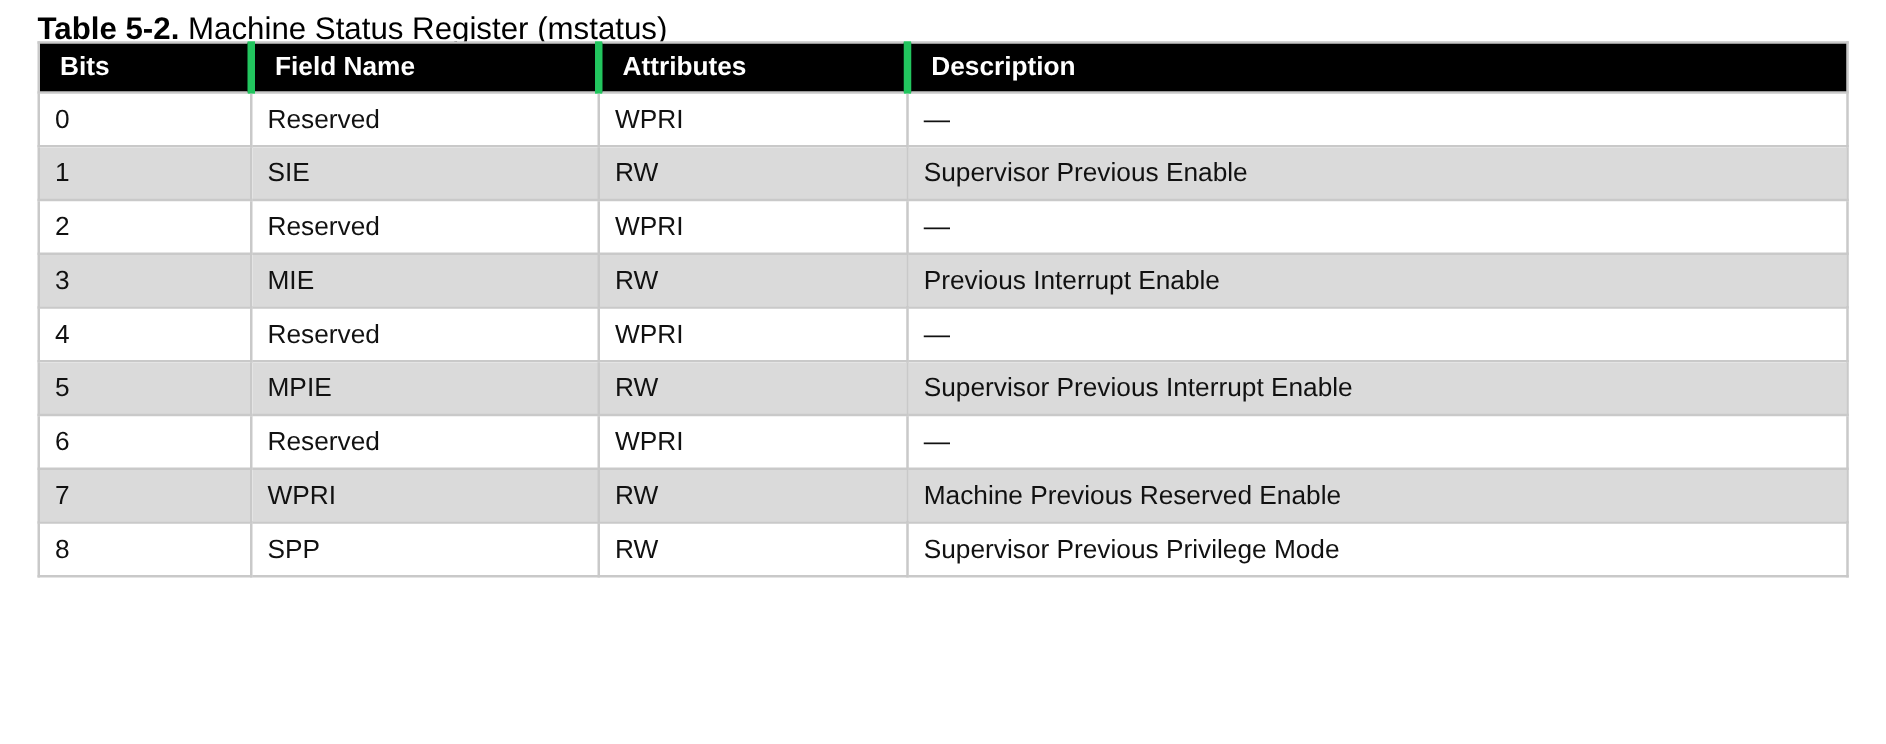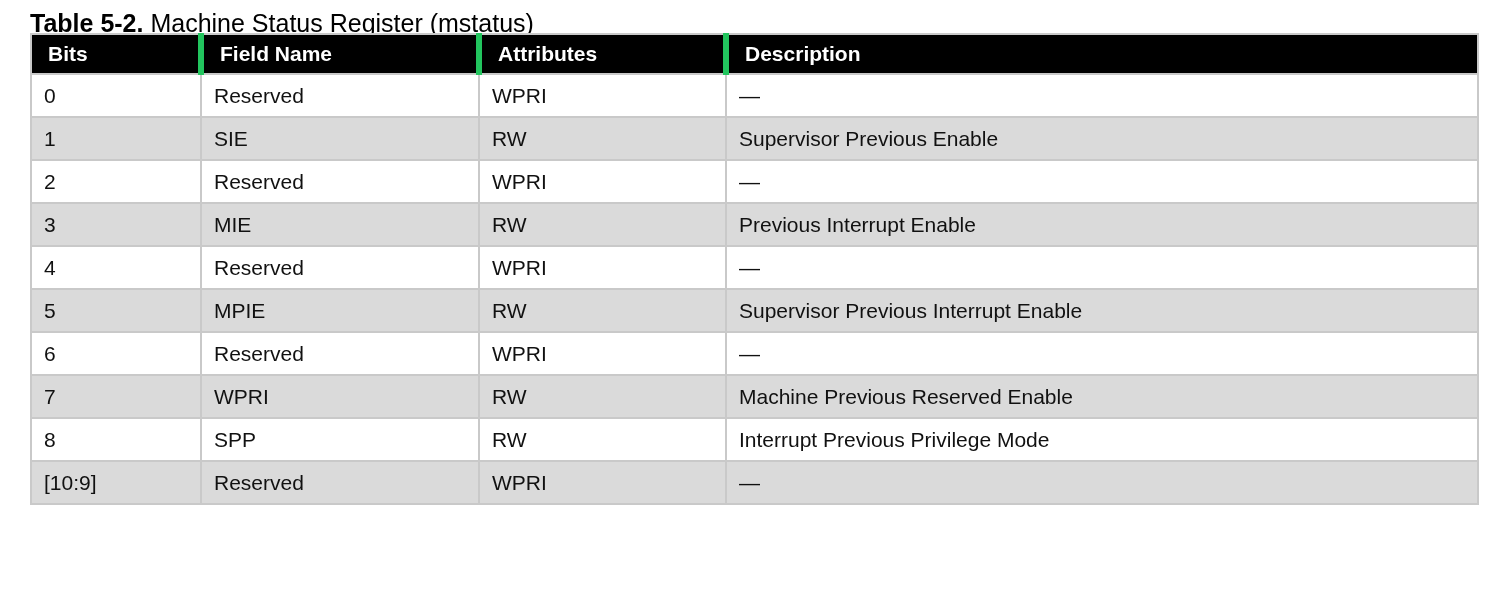--- a/index.html
+++ b/index.html
@@ -151,24 +151,18 @@
         <tr class="alt">
           <td>7</td>
           <td>WPRI</td>
           <td>RW</td>
           <td>Machine Previous Reserved Enable</td>
         </tr>
         <tr>
           <td>8</td>
           <td>SPP</td>
           <td>RW</td>
-          <td>Interrupt Previous Privilege Mode</td>
-        </tr>
-        <tr class="alt">
-          <td>[10:9]</td>
-          <td>Reserved</td>
-          <td>WPRI</td>
-          <td>—</td>
+          <td>Supervisor Previous Privilege Mode</td>
         </tr>
       </tbody>
   </table>
 
 </div>
 
 </body></html>

